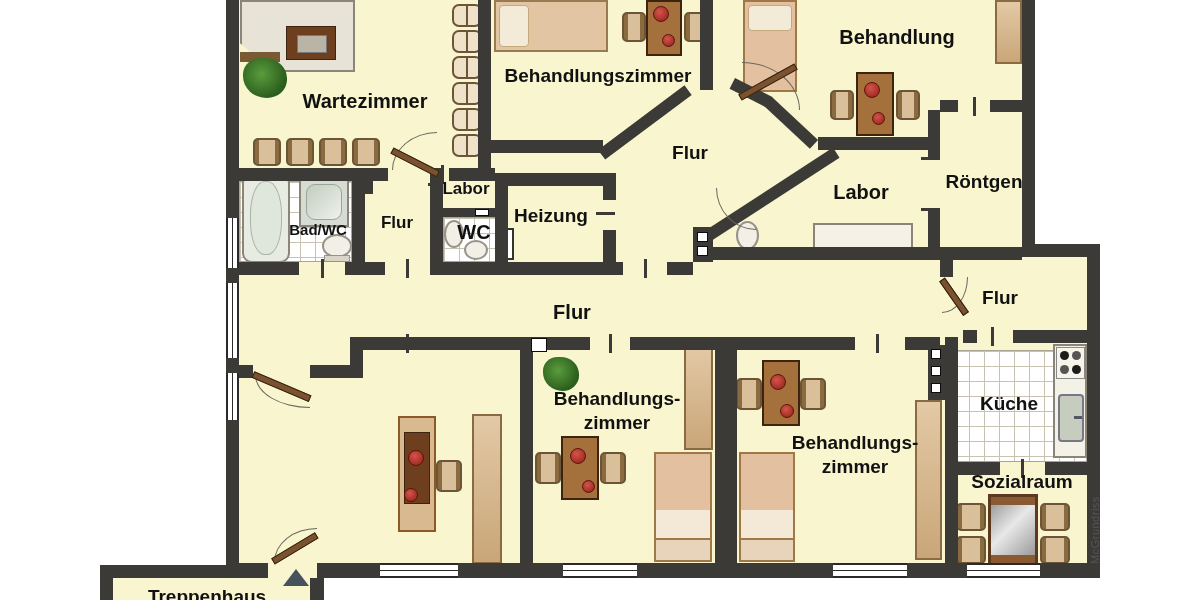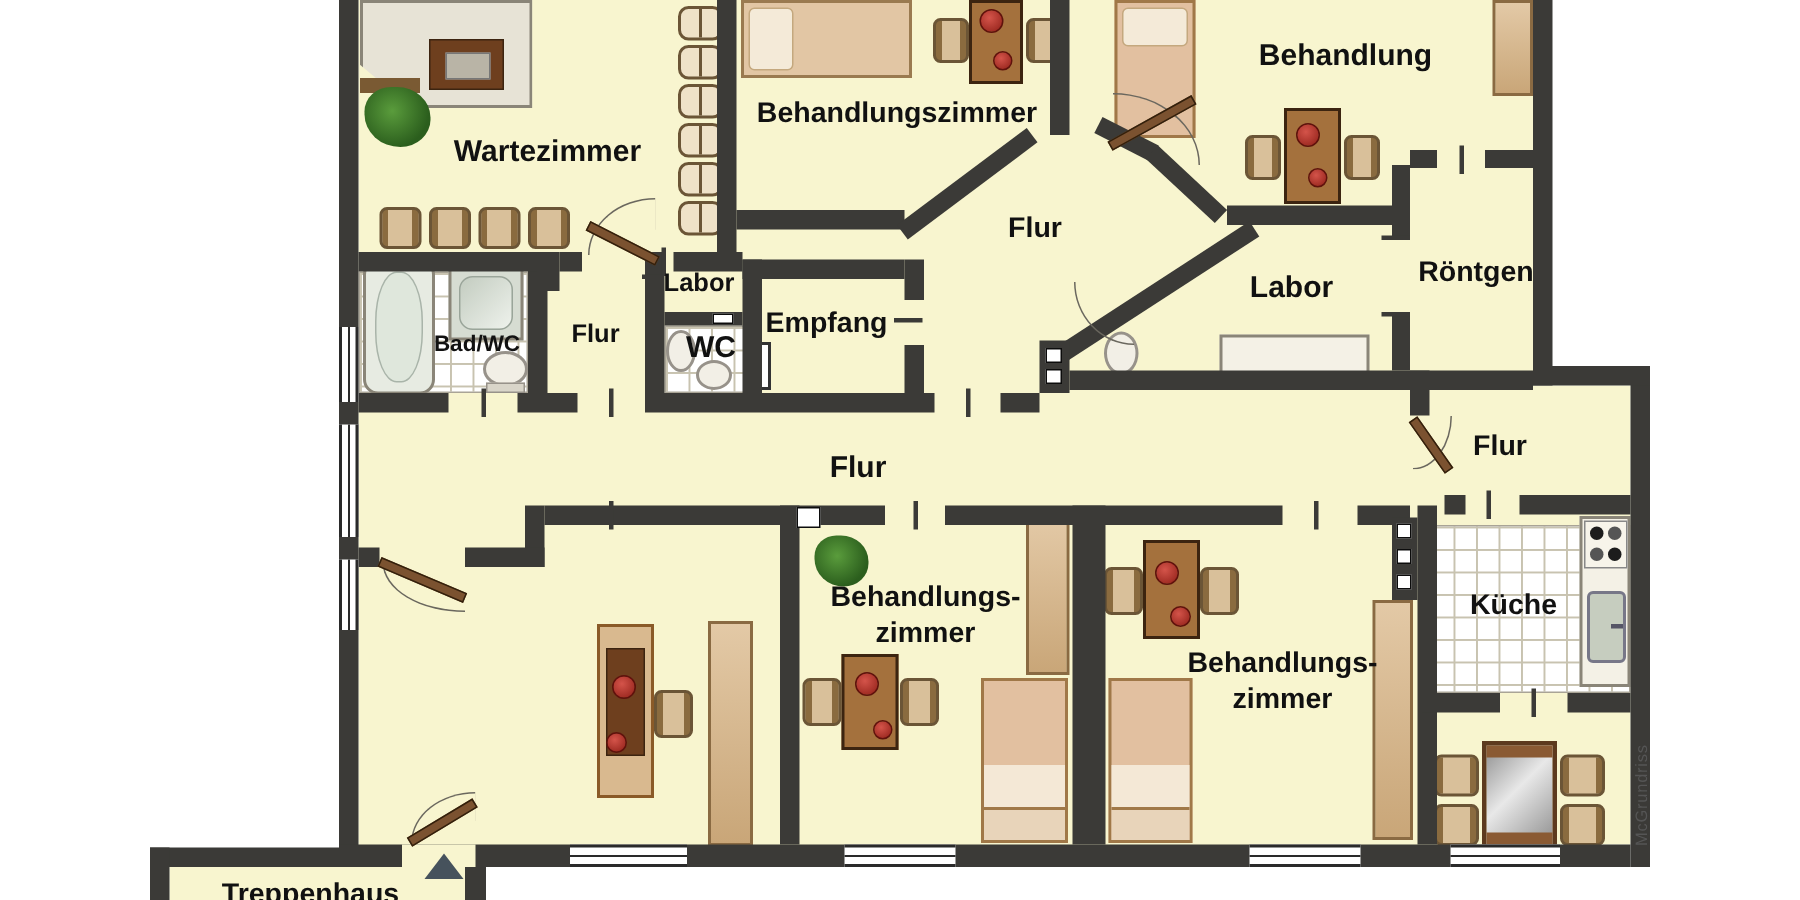--- a/index.html
+++ b/index.html
@@ -261,31 +261,32 @@
   <div class="arc" style="left:716px;top:188px;width:40px;height:42px;border-width:0 0 1.6px 1.6px;border-radius:0 0 0 100%"></div>
 
   <div class="lab" style="left:275px;top:90px;width:180px;font-size:20px">Wartezimmer</div>
   <div class="lab" style="left:488px;top:65px;width:220px;font-size:19px">Behandlungszimmer</div>
   <div class="lab" style="left:807px;top:26px;width:180px;font-size:20px">Behandlung</div>
   <div class="lab" style="left:650px;top:142px;width:80px;font-size:19px">Flur</div>
   <div class="lab" style="left:436px;top:179px;width:60px;font-size:17px">Labor</div>
   <div class="lab" style="left:278px;top:221px;width:80px;font-size:15px">Bad/WC</div>
   <div class="lab" style="left:367px;top:213px;width:60px;font-size:17px">Flur</div>
   <div class="lab" style="left:449px;top:221px;width:50px;font-size:20px">WC</div>
-  <div class="lab" style="left:496px;top:205px;width:110px;font-size:19px">Empfang</div>
+  <div class="lab" style="left:496px;top:205px;width:110px;font-size:19px">Heizung</div>
   <div class="lab" style="left:811px;top:181px;width:100px;font-size:20px">Labor</div>
   <div class="lab" style="left:919px;top:171px;width:130px;font-size:19px">Röntgen</div>
   <div class="lab" style="left:532px;top:301px;width:80px;font-size:20px">Flur</div>
   <div class="lab" style="left:960px;top:287px;width:80px;font-size:19px">Flur</div>
   <div class="lab" style="left:527px;top:387px;width:180px;font-size:19px;line-height:24px">
     <span>Behandlungs-</span><br>
     <span>zimmer</span>
   </div>
   <div class="lab" style="left:765px;top:431px;width:180px;font-size:19px;line-height:24px">
     <span>Behandlungs-</span><br>
     <span>zimmer</span>
   </div>
   <div class="lab" style="left:954px;top:393px;width:110px;font-size:19px">Küche</div>
+  <div class="lab" style="left:947px;top:471px;width:150px;font-size:19px">Sozialraum</div>
   <div class="lab" style="left:122px;top:586px;width:170px;font-size:19px">Treppenhaus</div>
 
   <div class="vtext" style="left:1089px;top:488px;height:76px">McGrundriss</div>
 
 </div>
 
 </body></html>

